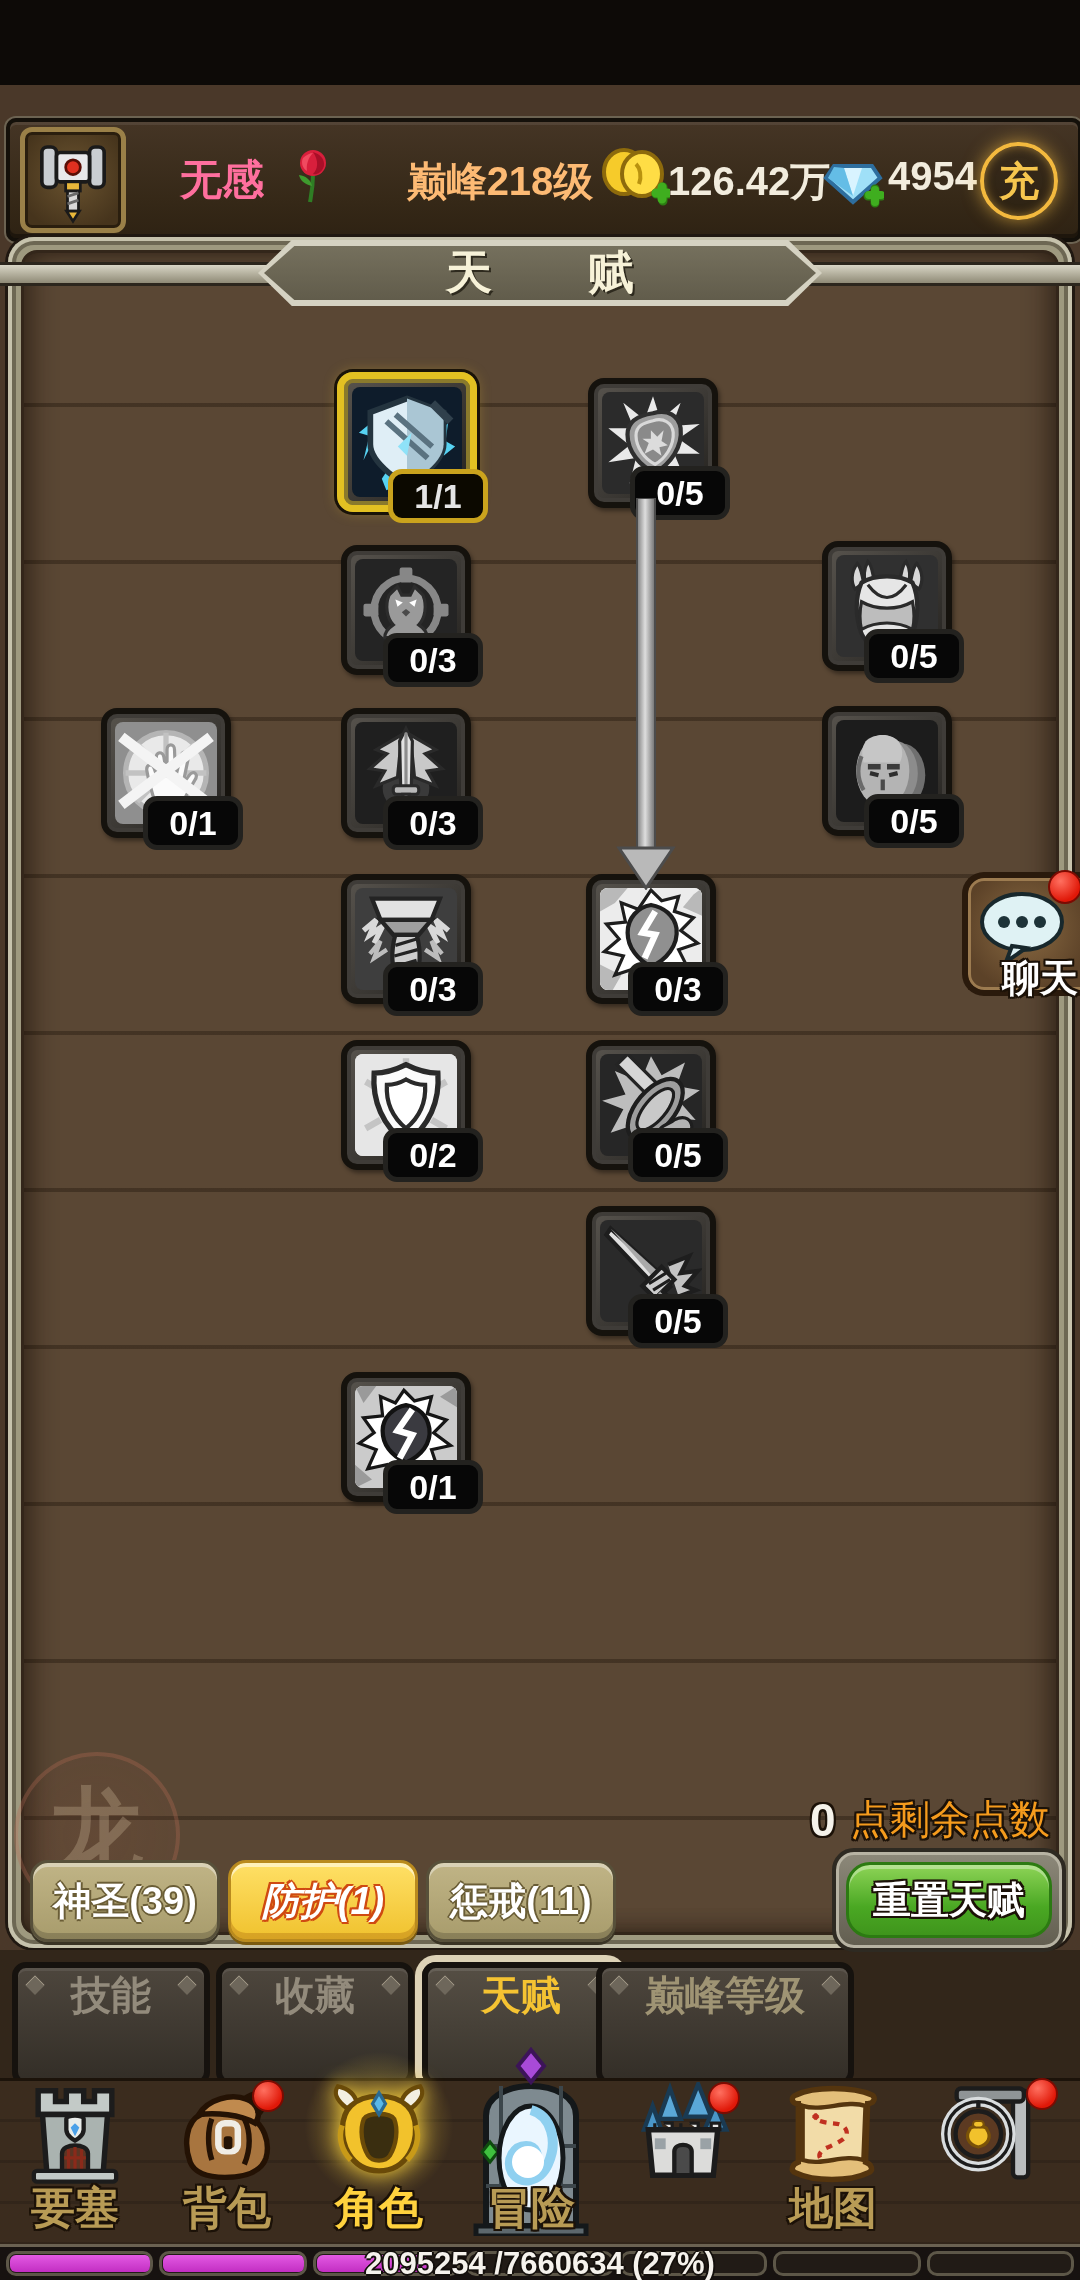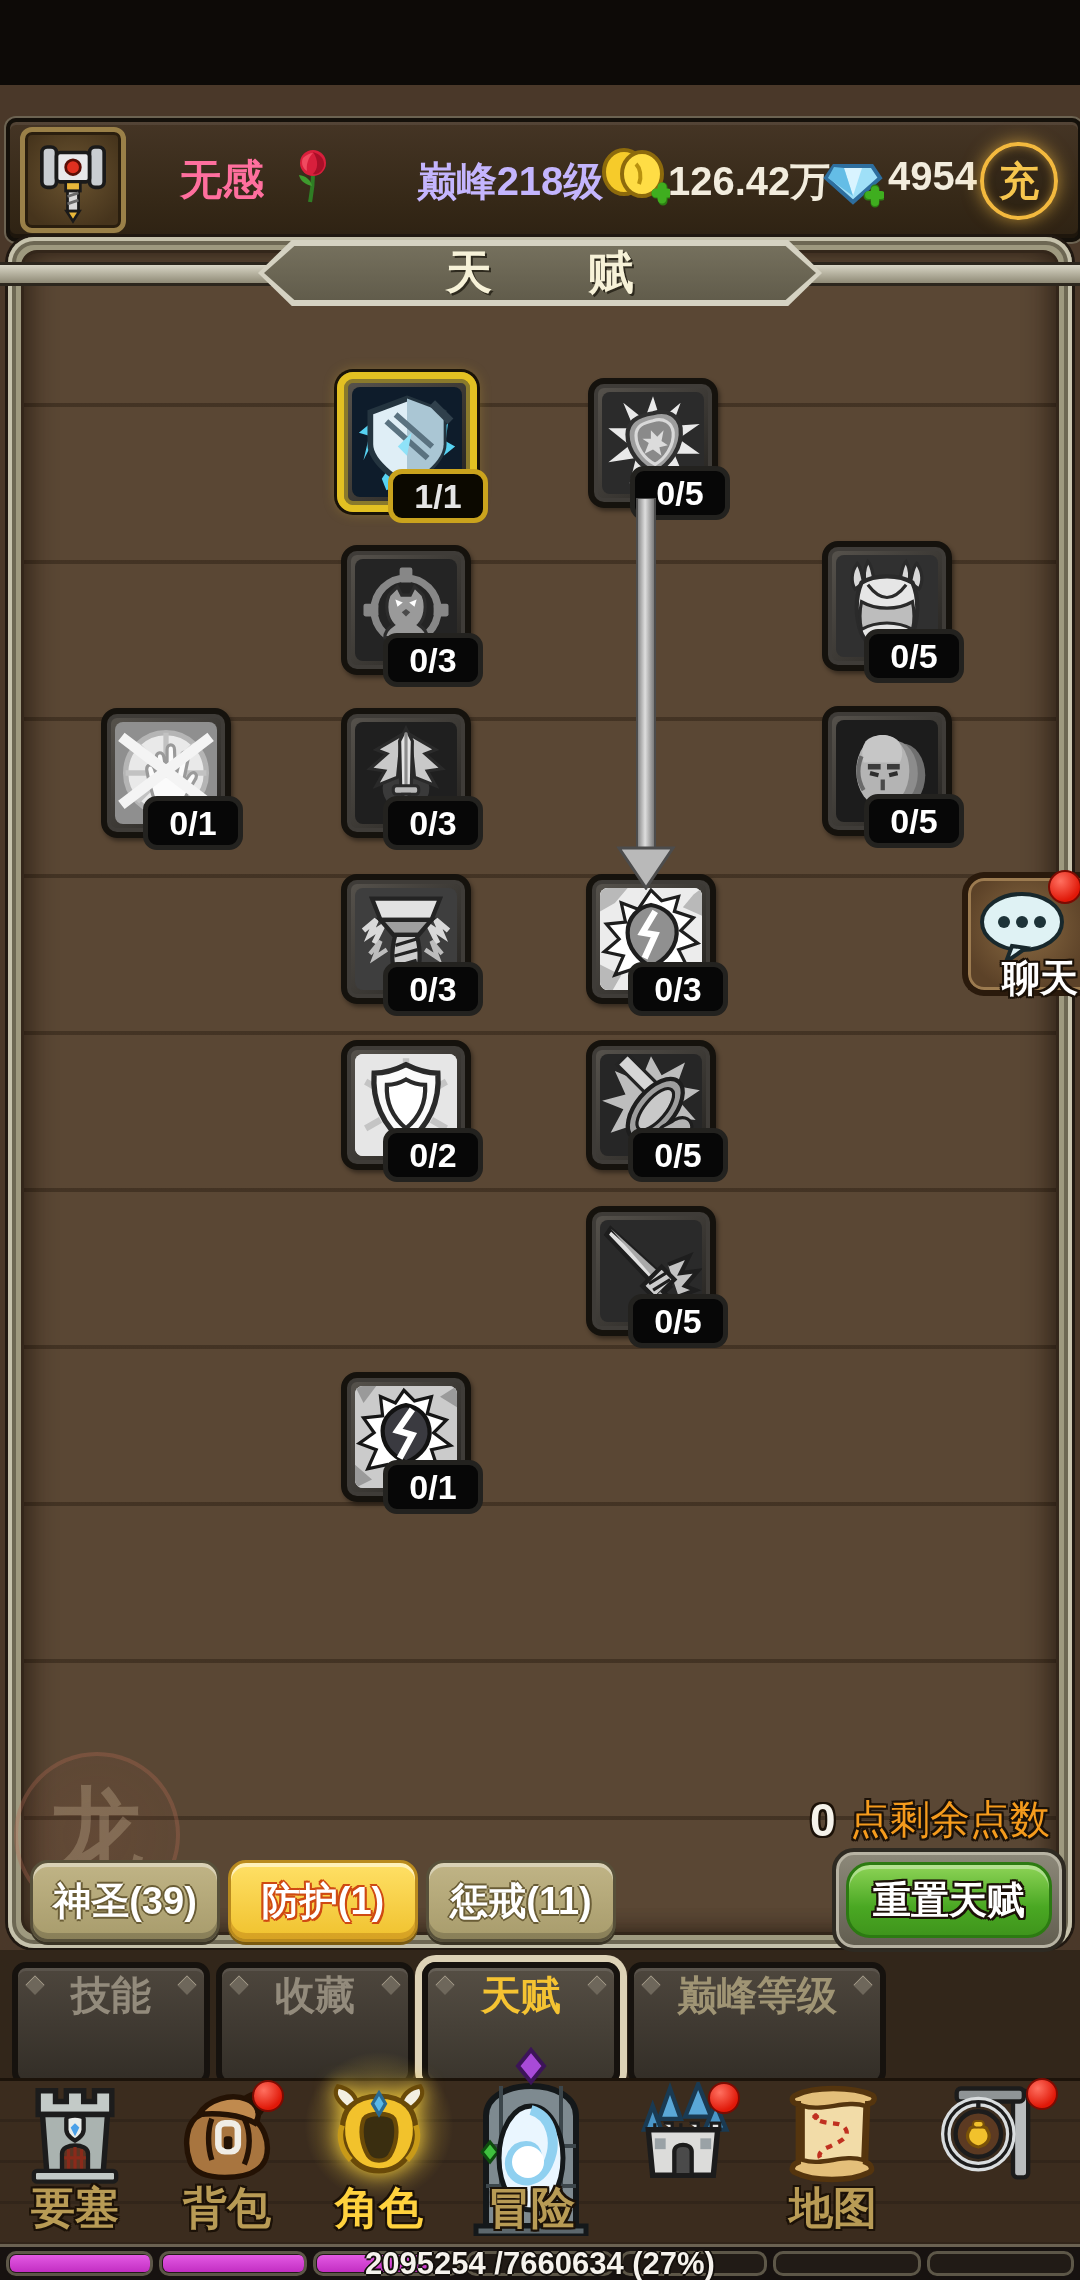--- a/index.html
+++ b/index.html
@@ -18,21 +18,21 @@
   
   .top-bar{left:6px;top:118px;width:1068px;height:116px;
     background:linear-gradient(#453525,#352817 70%,#2e2213);
     border:4px solid #14100a;border-radius:10px;
     box-shadow:inset 0 3px 0 rgba(255,255,255,.08), inset 0 -4px 0 rgba(0,0,0,.35), 0 0 0 2px #6c6352;}
   .avatar-frame{left:20px;top:127px;width:96px;height:96px;border:5px solid #9a8048;border-radius:12px;
     background:radial-gradient(circle at 50% 45%,#6b5430,#46341c 80%);box-shadow:inset 0 0 0 3px #2a1e0e;}
   .avatar-frame svg{position:absolute;inset:4px;}
   .player-name{left:180px;top:152px;font-size:42px;font-weight:bold;color:#ff6f9e;}
   .rose{left:292px;top:148px;width:42px;height:56px;}
-  .level-text{left:380px;top:154px;width:260px;text-align:center;font-size:40px;font-weight:bold;color:#c4b5fd;}
+  .level-text{left:370px;top:154px;width:260px;text-align:center;font-size:40px;font-weight:bold;color:#fdba74;}
   .coin-icon{left:598px;top:142px;width:72px;height:66px;}
   .gold-text{left:668px;top:154px;font-size:40px;font-weight:bold;color:#f2ecdd;}
   .gem-icon{left:822px;top:146px;width:62px;height:62px;}
   .gem-text{left:888px;top:154px;font-size:40px;font-weight:bold;color:#f2ecdd;}
   .recharge-btn{left:980px;top:142px;width:70px;height:70px;border-radius:50%;
     border:4px solid #f3b93e;color:#f6c64e;font-size:40px;font-weight:bold;
     display:flex;align-items:center;justify-content:center;
     box-shadow:0 0 18px rgba(246,190,70,.65), inset 0 0 10px rgba(246,190,70,.5);
     background:rgba(30,22,10,.25);}
 
@@ -96,21 +96,21 @@
 
   
   .cat-tab{position:absolute;top:1860px;height:76px;border-radius:18px;z-index:2;
     display:flex;align-items:center;justify-content:center;
     font-size:38px;font-weight:bold;color:#fff;
     border:3px solid #57503a;
     background:linear-gradient(#c0b486,#a89c6c);
     box-shadow:inset 0 4px 0 rgba(255,255,255,.4), inset 0 -6px 0 rgba(0,0,0,.18), 0 3px 0 #3a3425;}
   .cat-tab.active{background:linear-gradient(#ffe066,#f0c22e);border-color:#b98a1e;
     box-shadow:inset 0 4px 0 rgba(255,255,255,.55), inset 0 -6px 0 rgba(160,90,10,.3), 0 3px 0 #7a5a10;}
-  .cat-tab.active .cat-label{text-shadow:2px 0 0 #cf4a12,-2px 0 0 #cf4a12,0 2px 0 #cf4a12,0 -2px 0 #cf4a12,2px 2px 0 #cf4a12,-2px -2px 0 #cf4a12;}
+  .cat-tab.active .cat-label{text-shadow:2px 0 0 #cf4a12,-2px 0 0 #cf4a12,0 2px 0 #cf4a12,0 -2px 0 #cf4a12,2px 2px 0 #cf4a12,-2px -2px 0 #cf4a12;font-style:italic;}
   .cat-label{text-shadow:2px 0 0 #6a5d36,-2px 0 0 #6a5d36,0 2px 0 #6a5d36,0 -2px 0 #6a5d36;}
 
   
   .reset-frame{left:832px;top:1848px;width:226px;height:96px;border-radius:22px;
     background:linear-gradient(#8d897a,#615d4f);border:4px solid #2e2a22;
     box-shadow:inset 0 0 0 3px #b7b3a3;z-index:2;}
   .reset-btn{position:absolute;inset:10px;border-radius:24px;
     background:linear-gradient(#8ed457,#4aa823 60%,#3f951c);border:3px solid #2c7a12;
     display:flex;align-items:center;justify-content:center;
     color:#fff;font-size:38px;font-weight:bold;
@@ -461,21 +461,21 @@
 <div class="sub-tab" style="left:216px;width:186px">
   <i class="stud l"></i>
     <i class="stud r"></i>
   <span>收藏</span>
 </div>
 <div class="sub-tab active" style="left:422px;width:186px">
   <i class="stud l"></i>
     <i class="stud r"></i>
   <span>天赋</span>
 </div>
-<div class="sub-tab peak" style="left:628px;width:246px">
+<div class="sub-tab peak" style="left:596px;width:246px">
   <i class="stud l"></i>
     <i class="stud r"></i>
   <span>巅峰等级</span>
 </div>
 
 <div class="abs nav-strip"></div>
 
 <div class="nav-item" style="left:0px">
   <svg class="nav-icon" viewBox="0 0 96 96">
     <path d="M14 8 H30 V18 H40 V8 H56 V18 H66 V8 H82 V30 H14 Z" fill="#c3cac7" stroke="#1c1c1c" stroke-width="5"></path>

